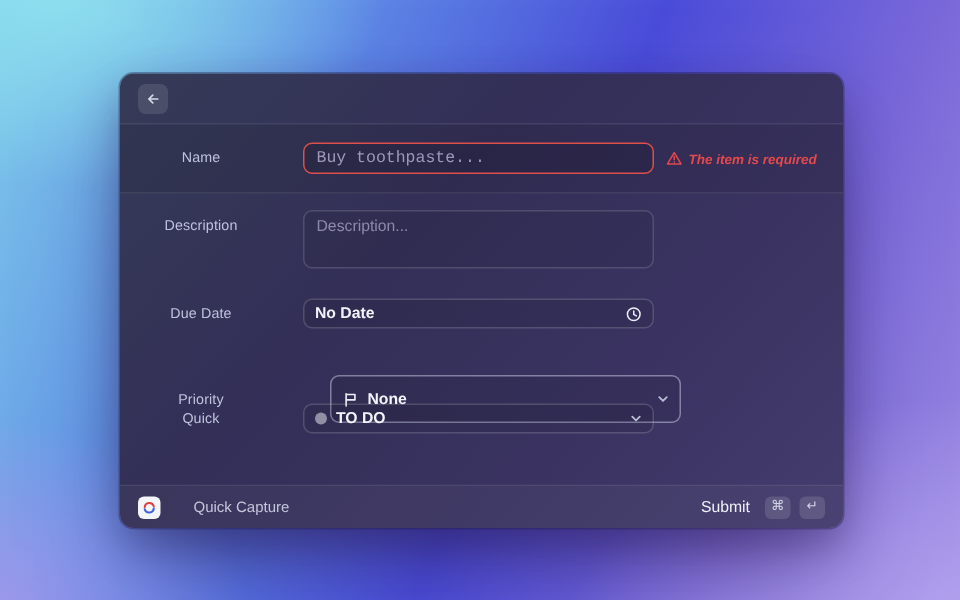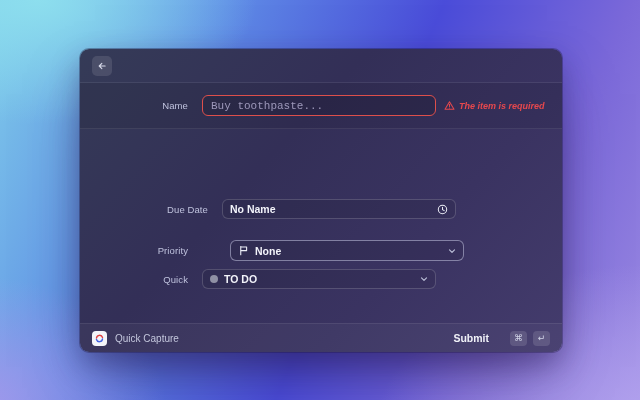--- a/index.html
+++ b/index.html
@@ -33,21 +33,21 @@
   }
 
   .name-row {
     position:absolute; top:34px; left:0; right:0; height:46px;
     background:rgba(0,0,0,.07);
     border-bottom:1px solid rgba(255,255,255,.08);
     display:flex; align-items:center;
   }
 
   .flabel {
-    width:108px; text-align:right; margin-right:14px; flex:0 0 108px;
+    width:108px; text-align:center; margin-right:14px; flex:0 0 108px;
     font-size:9.5px; color:#bfc2dd; letter-spacing:.1px;
   }
 
   .name-input {
     width:234px; height:21px; flex:0 0 234px;
     background:rgba(0,0,0,.12); border:1px solid #dd4f4b; border-radius:6px;
     padding:4px 8px; font-size:11px; color:#f2f3fa; outline:none;
     font-family:Liberation Mono, monospace;
   }
   .name-input::placeholder { color:#9d98ba; opacity:1; }
@@ -70,41 +70,41 @@
   .desc-area::placeholder { color:#8e8aae; opacity:1; }
 
   .control {
     width:234px; flex:0 0 234px; height:20px;
     background:rgba(0,0,0,.08); border:1px solid rgba(255,255,255,.17); border-radius:6px;
     display:flex; align-items:center; padding:0 7px; gap:6px; cursor:pointer;
   }
   .control .value { font-size:10.5px; font-weight:600; color:#f2f3fa; }
   .spacer { flex:1; }
 
-  .due-row { top:150px;padding-left:20px; }
-  .pri-row { top:191px; }
-  .pri-row .control { height:21px; border-color:rgba(210,212,240,.5);margin-left:28px; }
+  .due-row { top:150px; }
+  .pri-row { top:201px;gap:18px; }
+  .pri-row .control { height:32px; border-color:rgba(210,212,240,.5); }
   .status-row { top:220px; }
   .status-dot { width:8px; height:8px; border-radius:50%; background:#8f90a4; }
 
   .win-footer {
     position:absolute; left:0; right:0; top:274px; height:29px;
     border-top:1px solid rgba(255,255,255,.08);
     background:rgba(255,255,255,.035);
     border-radius:0 0 9px 9px;
     display:flex; align-items:center; justify-content:space-between; padding:0 12px;
   }
-  .footer-left { display:flex; align-items:center; gap:8px; }
+  .footer-left { display:flex; align-items:center; gap:22px; }
   .app-logo {
     width:15px; height:15px; border-radius:4px; background:#f4f5f9;
     display:flex; align-items:center; justify-content:center;
   }
   .app-name { font-size:10px; color:#c3c6dc; }
   .footer-right { display:flex; align-items:center; gap:6px; }
-  .submit-label { font-size:10.5px; font-weight:700; color:#f0f1f8; margin-right:15px; cursor:pointer; }
+  .submit-label { font-size:10.5px; font-weight:400; color:#f0f1f8; margin-right:4px; cursor:pointer; }
   .kbd {
     min-width:17px; height:15px; padding:0 3px;
     background:rgba(255,255,255,.13); border-radius:4px;
     display:flex; align-items:center; justify-content:center;
     font-size:9px; color:#d2d5e8; font-family:"DejaVu Sans","Liberation Sans",sans-serif;
   }
 </style>
 </head>
 <body>
 
@@ -129,25 +129,29 @@
           <svg width="11" height="11" viewBox="0 0 12 12" fill="none">
             <path d="M6 1.9 L10.9 10.1 H1.1 Z" stroke="#e5484d" stroke-width="1.1" stroke-linejoin="round"></path>
             <path d="M6 4.7 V7.1" stroke="#e5484d" stroke-width="1.1" stroke-linecap="round"></path>
             <circle cx="6" cy="8.8" r="0.6" fill="#e5484d"></circle>
           </svg>
         </span>
         <span>The item is required</span>
       </div>
     </div>
 
+    <div class="form-row desc-row">
+      <div class="flabel">Description</div>
+      <textarea class="desc-area" placeholder="Description..." style=""></textarea>
+    </div>
 
     <div class="form-row due-row">
       <div class="flabel">Due Date</div>
       <div class="control">
-        <span class="value">No Name</span>
+        <span class="value">No Date</span>
         <span class="spacer"></span>
         <span style="display:flex;">
           <svg width="11" height="11" viewBox="0 0 12 12" fill="none">
             <circle cx="6" cy="6" r="4.6" stroke="#eceef7" stroke-width="1.1"></circle>
             <path d="M6 3.6 V6.1 L7.9 7.2" stroke="#eceef7" stroke-width="1.1" stroke-linecap="round" stroke-linejoin="round"></path>
           </svg>
         </span>
       </div>
     </div>
 

